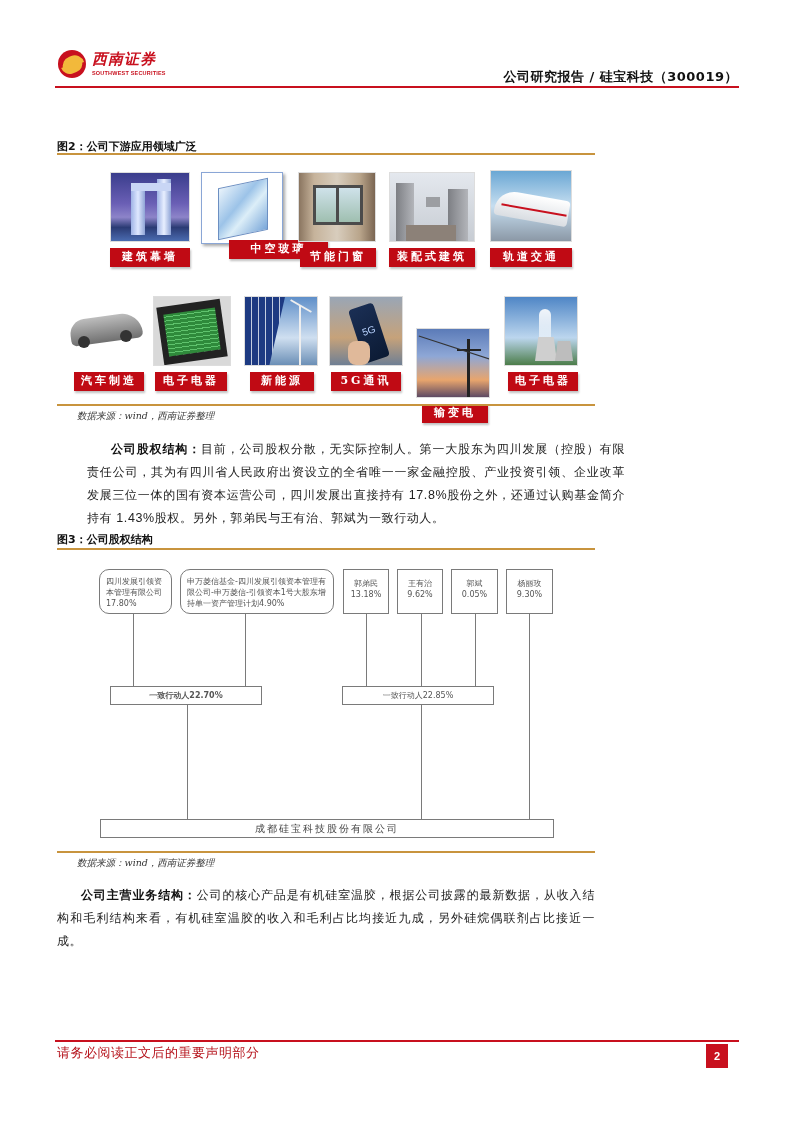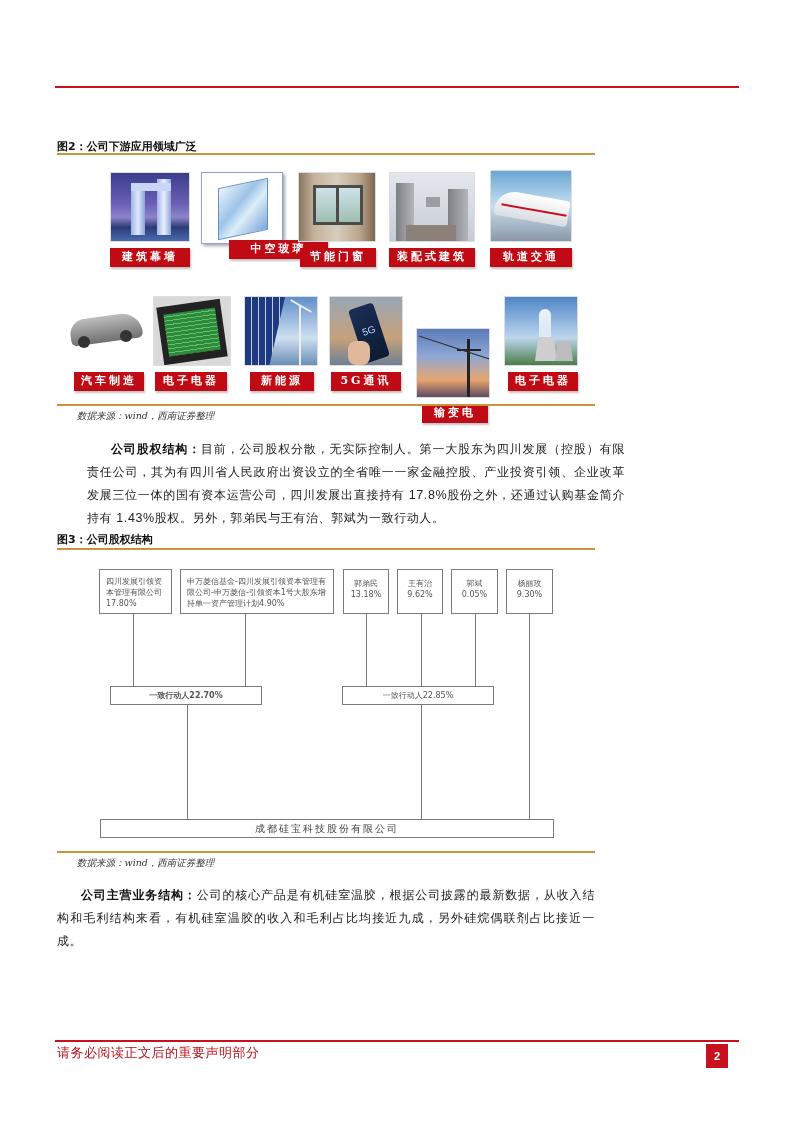--- a/index.html
+++ b/index.html
@@ -29,34 +29,40 @@
 
   
   .para { position:absolute; left:57px; width:538px; font-size:12px; line-height:23px; color:#222; text-align:justify; letter-spacing:0.6px; }
   .para b { font-weight:bold; color:#111; }
   .para .num { font-family:"Liberation Sans", sans-serif; font-size:12.5px; }
 
   
   .org { position:absolute; left:0; top:0; }
   .obox { position:absolute; border:1px solid #7a7a7a; background:#fff; font-family:"DejaVu Sans", sans-serif; font-size:8px; color:#555; line-height:11px; }
   .obox.sh { text-align:center; padding-top:8px; }
-  .obox.long { padding:6px 6px 16px 6px; }
+  .obox.long { padding:6px 6px 16px 6px;border-radius:10px; }
   .vl { position:absolute; width:1px; background:#7a7a7a; }
   .obox.group { text-align:center; font-size:8px; line-height:17px; }
   .obox.company { text-align:center; font-size:10px; line-height:18px; letter-spacing:2px; color:#444; }
 
   
   .footer-rule { position:absolute; left:55px; top:1040px; width:684px; height:2px; background:#c8101e; }
   .footer-text { position:absolute; left:57px; top:1044px; font-size:13px; color:#b5121b; letter-spacing:0.5px; }
   .page-no { position:absolute; left:706px; top:1044px; width:22px; height:24px; background:#c8101e; color:#fff; font-family:"Liberation Sans", sans-serif; font-weight:bold; font-size:11px; text-align:center; line-height:24px; }
 </style>
 </head>
 <body>
 
 <div class="header">
+  <div class="logo">
+    <div class="logo-mark"></div>
+    <div class="logo-cn">西南证券</div>
+    <div class="logo-en">SOUTHWEST SECURITIES</div>
+  </div>
+  <div class="header-title">公司研究报告 / 硅宝科技（300019）</div>
   <div class="header-rule"></div>
 </div>
 
 <div class="fig-title" style="top:139px;">图2：公司下游应用领域广泛</div>
 <div class="fig-rule" style="top:153px;"></div>
 
 <div class="tile" style="left:110px;top:172px;width:80px;height:100px;">
   <div class="pic" style="height:70px;background:linear-gradient(180deg,#3a3d8c 0%,#6a5fb5 45%,#8d84c9 65%,#2b3b74 80%,#4a6bb0 100%);">
     <div style="position:absolute;left:20px;top:10px;width:14px;height:52px;background:linear-gradient(90deg,#9fb3e6,#dfe8ff,#8fa4d6);"></div>
     <div style="position:absolute;left:46px;top:6px;width:14px;height:56px;background:linear-gradient(90deg,#9fb3e6,#e8efff,#8fa4d6);"></div>

